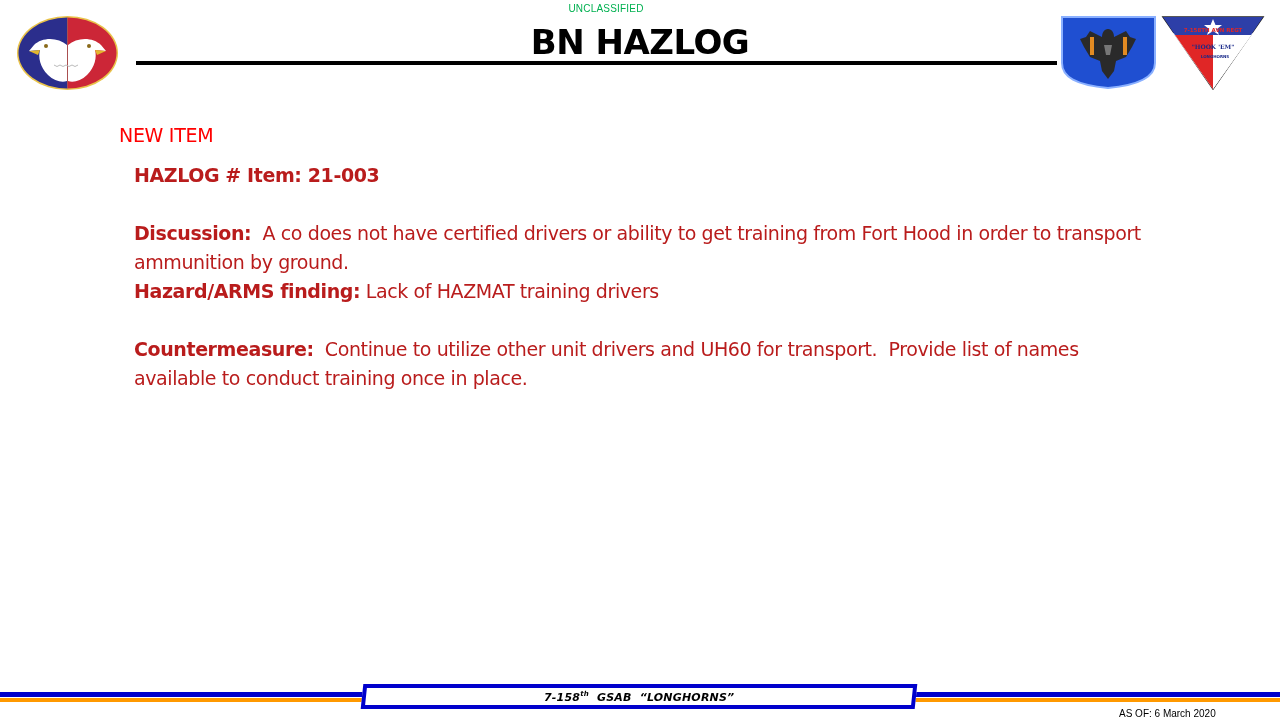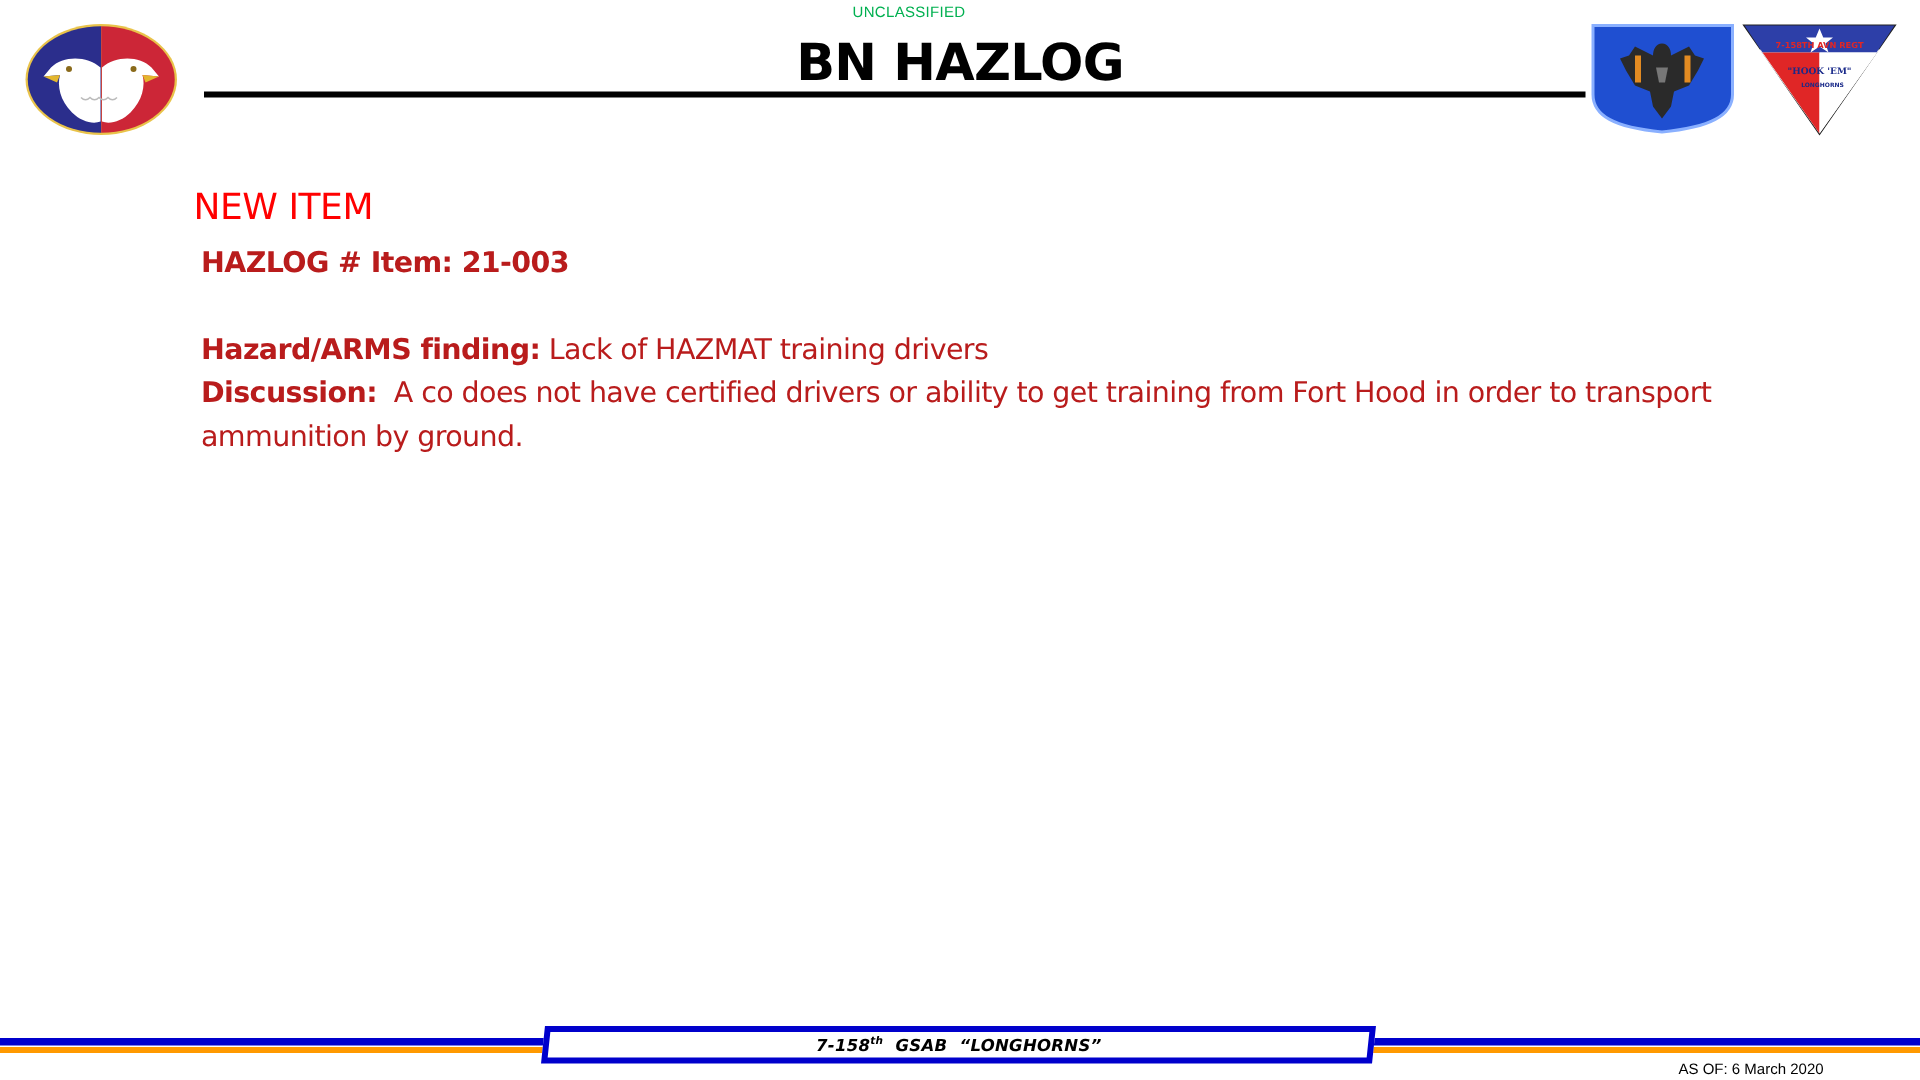--- a/index.html
+++ b/index.html
@@ -24,22 +24,22 @@
 
     
     .logo { position: absolute; }
     .logo-eagle { left: 16px; top: 15px; width: 103px; height: 76px; }
     .logo-shield { left: 1060px; top: 15px; width: 97px; height: 75px; }
     .logo-triangle { left: 1161px; top: 15px; width: 104px; height: 76px; }
 
     
     .content { position: absolute; left: 134px; top: 125px; width: 1010px;
       font-family: "DejaVu Sans", sans-serif; font-size: 19px; line-height: 29px; color: #b91c1c; }
-    .new-item { position: absolute; left: 129px; top: 124px; color: #ff0000;
-      font-family: "DejaVu Sans", sans-serif; font-size: 24px; letter-spacing: -0.3px; }
+    .new-item { position: absolute; left: 119px; top: 124px; color: #ff0000;
+      font-family: "DejaVu Sans", sans-serif; font-size: 19px; letter-spacing: -0.3px; }
     .line { white-space: normal; letter-spacing: -0.4px; }
     .bold { font-weight: bold; }
     .blank { height: 29px; }
 
     
     .footer-bar-blue { position: absolute; top: 692px; height: 5px; background: #0000cc; }
     .footer-bar-orange { position: absolute; top: 698px; height: 4px; background: #ff9900; }
     .footer-box {
       position: absolute; left: 362px; top: 684px; width: 554px; height: 25px;
       border: 4px solid #0000cc; background: #fff;
@@ -111,26 +111,29 @@
   </svg>
 </div>
 
 <div class="new-item">NEW ITEM</div>
 
 <div class="content">
   <div class="blank"></div>
   <div class="line bold" style="margin-top:7px;">HAZLOG # Item: 21-003</div>
   <div class="blank"></div>
   <div class="line">
+    <span class="bold">Discussion:</span><span style="white-space:pre-wrap;">  A co does not have certified drivers or ability to get training from Fort Hood in order to transport ammunition by ground.</span>
+  </div>
+  <div class="line">
     <span class="bold">Hazard/ARMS finding:</span><span> Lack of HAZMAT training drivers</span>
   </div>
+  <div class="blank"></div>
   <div class="line">
-    <span class="bold">Discussion:</span><span style="white-space:pre-wrap;">  A co does not have certified drivers or ability to get training from Fort Hood in order to transport ammunition by ground.</span>
+    <span class="bold">Countermeasure:</span><span style="white-space:pre-wrap;">  Continue to utilize other unit drivers and UH60 for transport.  Provide list of names available to conduct training once in place.</span>
   </div>
-  <div class="blank"></div>
   <div class="blank"></div>
 </div>
 
 <div class="footer-bar-blue" style="left:0; width:366px;"></div>
 <div class="footer-bar-orange" style="left:0; width:366px;"></div>
 <div class="footer-bar-blue" style="left:914px; width:366px;"></div>
 <div class="footer-bar-orange" style="left:914px; width:366px;"></div>
 
 <div class="footer-box">
   <span class="footer-text"><span>7-158</span><sup>th</sup><span style="white-space:pre;">  GSAB  “LONGHORNS”</span></span>

